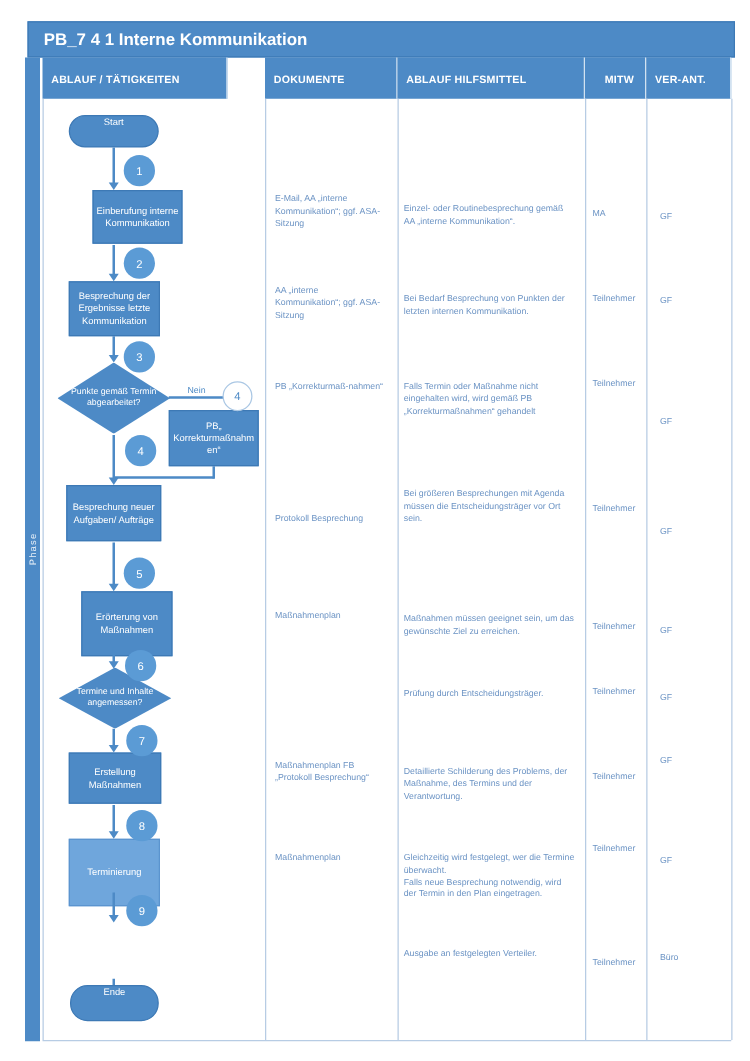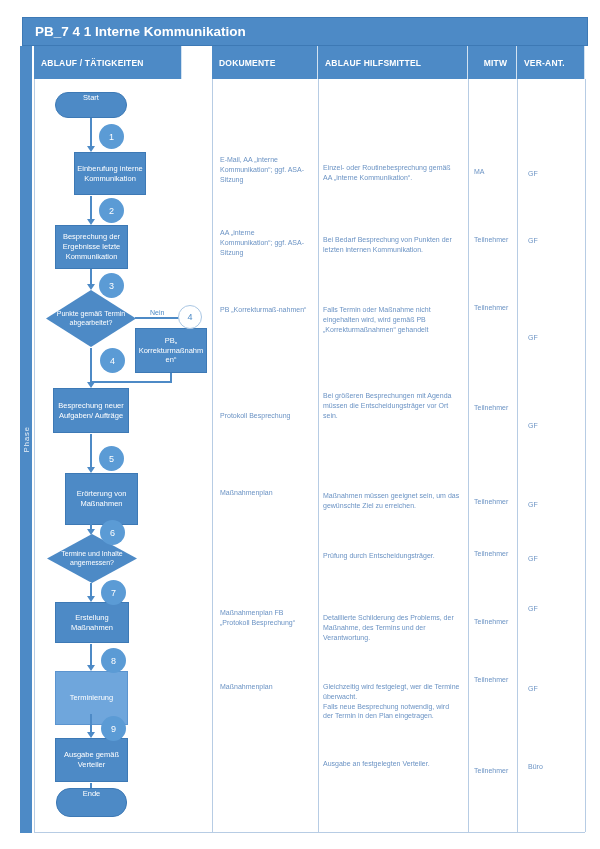--- a/index.html
+++ b/index.html
@@ -158,21 +158,20 @@
 
   <div class="fbox" style="left:55px; top:152px; width:72px; height:43px;margin-left:19px;">Einberufung interne Kommunikation</div>
   <div class="fbox" style="left:55px; top:225px; width:73px; height:44px;">Besprechung der Ergebnisse letzte Kommunikation</div>
   <div class="diamond" style="left:46px; top:290px; width:90px; height:57px;">Punkte gemäß Termin abgearbeitet?</div>
   <div class="fbox" style="left:53px; top:388px; width:76px; height:45px;">Besprechung neuer Aufgaben/ Aufträge</div>
   <div class="fbox" style="left:135px; top:328px; width:72px; height:45px;">PB„ Korrekturmaßnahmen“</div>
   <div class="fbox" style="left:65px; top:473px; width:73px; height:52px;">Erörterung von Maßnahmen</div>
   <div class="diamond" style="left:47px; top:534px; width:90px; height:49px;">Termine und Inhalte angemessen?</div>
   <div class="fbox" style="left:55px; top:602px; width:74px; height:41px;">Erstellung Maßnahmen</div>
   <div class="fbox light" style="left:55px; top:671px; width:73px; height:54px;">Terminierung</div>
-  <div class="fbox" style="left:55px; top:738px; width:73px; height:44px;">Ausgabe gemäß Verteiler</div>
 
   <div class="tcell" style="left:220px; top:155px; width:88px;">E-Mail, AA „interne Kommunikation“; ggf. ASA-Sitzung</div>
   <div class="tcell" style="left:220px; top:228px; width:88px;">AA „interne Kommunikation“; ggf. ASA-Sitzung</div>
   <div class="tcell" style="left:220px; top:305px; width:88px;">PB „Korrekturmaß-nahmen“</div>
   <div class="tcell" style="left:220px; top:411px; width:88px;">Protokoll Besprechung</div>
   <div class="tcell" style="left:220px; top:488px; width:88px;">Maßnahmenplan</div>
   <div class="tcell" style="left:220px; top:608px; width:80px;">Maßnahmenplan FB „Protokoll Besprechung“</div>
   <div class="tcell" style="left:220px; top:682px; width:88px;">Maßnahmenplan</div>
 
   <div class="tcell" style="left:323px; top:163px; width:138px;">Einzel- oder Routinebesprechung gemäß AA „interne Kommunikation“.</div>

